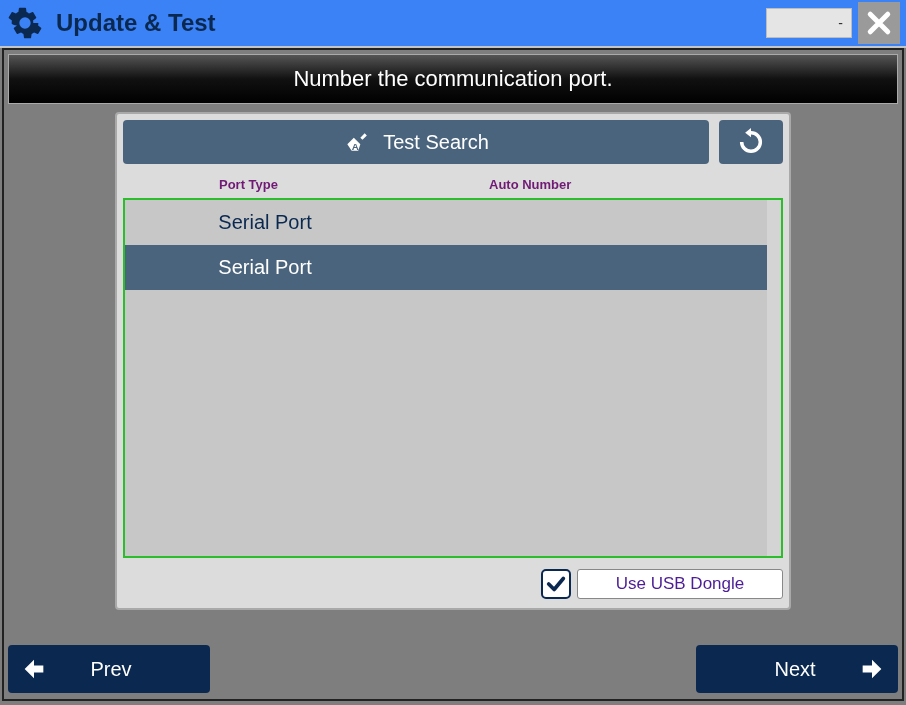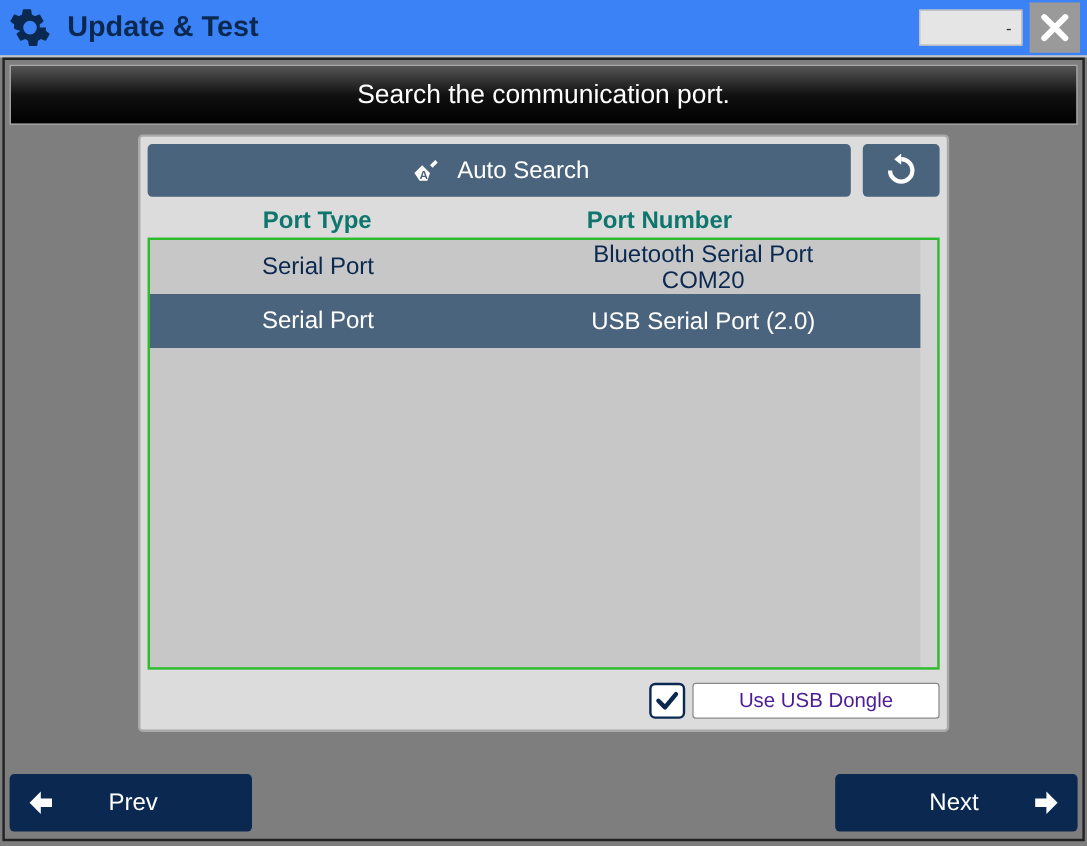--- a/index.html
+++ b/index.html
@@ -123,22 +123,22 @@
       border-radius: 4px;
       display: flex;
       align-items: center;
       justify-content: center;
       cursor: pointer;
     }
     .table-header {
       display: flex;
       height: 28px;
       align-items: center;
-      color: #0f766e;
-      font-size: 20px;
+      color: #701a75;
+      font-size: 13px;
       font-weight: 600;
       padding-left: 96px;
     }
     .table-header .col1 { width: 270px; }
     .table-header .col2 { }
     .list-area {
       flex: 1;
       border: 2px solid #2bbd2b;
       background: #c7c7c7;
       overflow: hidden;
@@ -236,58 +236,53 @@
       <span>-</span>
     </div>
     <div class="close-btn">
       <svg width="30" height="30" viewBox="0 0 24 24">
         <path stroke="#fff" stroke-width="4" stroke-linecap="round" d="M5 5 L19 19 M19 5 L5 19"></path>
       </svg>
     </div>
   </div>
 
   <div class="outer-border">
-    <div class="banner">Search the communication port.</div>
+    <div class="banner">Number the communication port.</div>
 
     <div class="content">
       <div class="panel">
         <div class="search-row">
           <div class="auto-search-btn">
             <svg width="26" height="26" viewBox="0 0 24 24">
               <path fill="#fff" d="M4 14 L10 8 L16 14 L14 20 L8 20 Z M16 8 L20 4 L22 6 L18 10 Z"></path>
               <text x="8" y="19" font-size="9" font-weight="bold" fill="#4b647d">A</text>
             </svg>
-            <span>Auto Search</span>
+            <span>Test Search</span>
           </div>
           <div class="refresh-btn">
             <svg width="28" height="28" viewBox="0 0 24 24">
               <path fill="none" stroke="#fff" stroke-width="3" d="M12 4 a8 8 0 1 1 -8 8"></path>
               <path fill="#fff" d="M12 0 L12 8 L7 4 Z"></path>
             </svg>
           </div>
         </div>
 
         <div class="table-header">
           <div class="col1">Port Type</div>
-          <div class="col2">Port Number</div>
+          <div class="col2">Auto Number</div>
         </div>
 
         <div class="list-area">
           <div class="list-row unsel">
             <div class="c1">Serial Port</div>
-            <div class="c2">
-              <div>Bluetooth Serial Port</div>
-              <div>COM20</div>
-            </div>
             <div></div>
           </div>
           <div class="list-row sel">
             <div class="c1">Serial Port</div>
             <div class="c2">
-              <div>USB Serial Port (2.0)</div>
             </div>
             <div></div>
           </div>
           <div class="scroll-track"></div>
         </div>
 
         <div class="dongle-row">
           <div class="checkbox">
             <svg width="22" height="22" viewBox="0 0 24 24">
               <path fill="none" stroke="#0b2950" stroke-width="4" stroke-linecap="round" stroke-linejoin="round" d="M4 12 L10 18 L20 6"></path>

